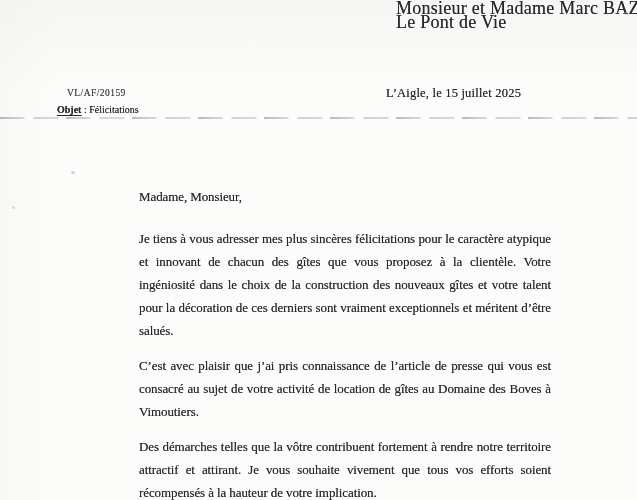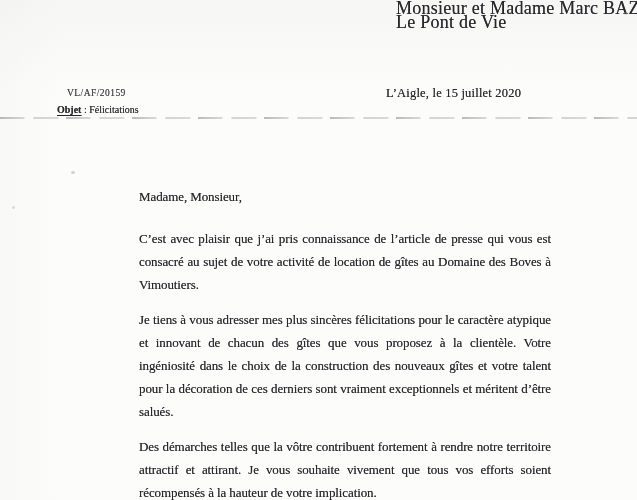--- a/index.html
+++ b/index.html
@@ -94,30 +94,30 @@
 
 <div class="page">
 
   <div class="address">
     <div>Monsieur et Madame Marc BAZIAN</div>
     <div>Le Pont de Vie</div>
   </div>
 
   <div class="ref">VL/AF/20159</div>
 
-  <div class="date">L’Aigle, le 15 juillet 2020</div>
+  <div class="date">L’Aigle, le 15 juillet 2025</div>
 
   <div class="subject"><span class="label">Objet</span><span> : </span><span>Félicitations</span></div>
 
   <div class="scanline"></div>
 
   <div class="body-block">
     <div class="salutation">Madame, Monsieur,</div>
+    <p>Je tiens à vous adresser mes plus sincères félicitations pour le caractère atypique et innovant de chacun des gîtes que vous proposez à la clientèle. Votre ingéniosité dans le choix de la construction des nouveaux gîtes et votre talent pour la décoration de ces derniers sont vraiment exceptionnels et méritent d’être salués.</p>
     <p>C’est avec plaisir que j’ai pris connaissance de l’article de presse qui vous est consacré au sujet de votre activité de location de gîtes au Domaine des Boves à Vimoutiers.</p>
-    <p>Je tiens à vous adresser mes plus sincères félicitations pour le caractère atypique et innovant de chacun des gîtes que vous proposez à la clientèle. Votre ingéniosité dans le choix de la construction des nouveaux gîtes et votre talent pour la décoration de ces derniers sont vraiment exceptionnels et méritent d’être salués.</p>
     <p>Des démarches telles que la vôtre contribuent fortement à rendre notre territoire attractif et attirant. Je vous souhaite vivement que tous vos efforts soient récompensés à la hauteur de votre implication.</p>
   </div>
 
   <div class="speck s1"></div>
   <div class="speck s2"></div>
   <div class="speck s3"></div>
 
 </div>
 
 </body></html>

